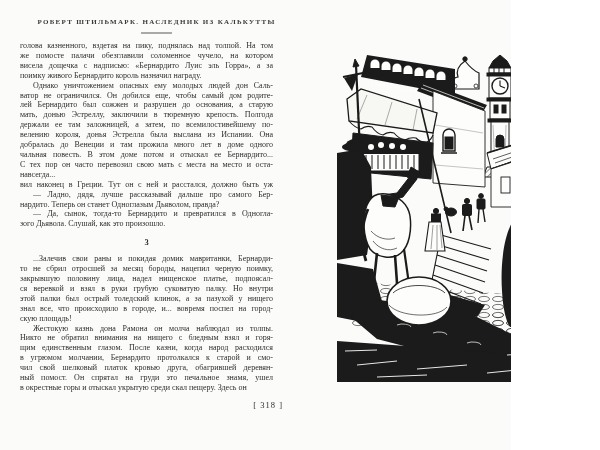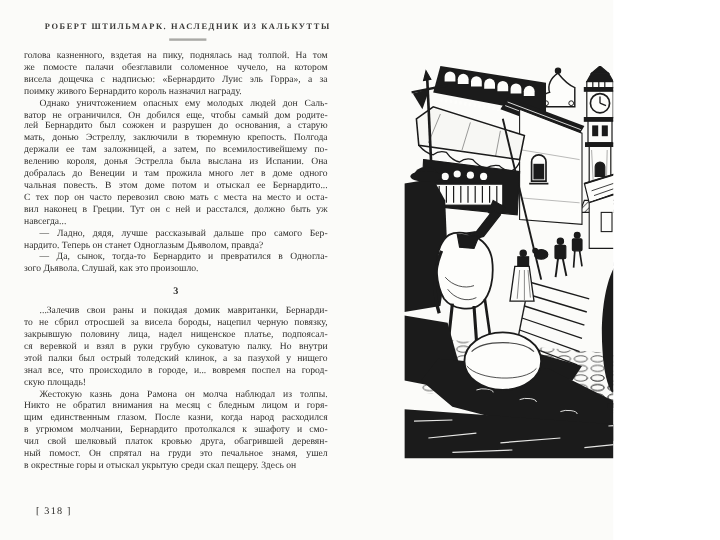--- a/index.html
+++ b/index.html
@@ -29,22 +29,22 @@
   }
   .para { margin:0; }
   .line { text-align:justify; text-align-last:justify; }
   .line.last { text-align:justify; text-align-last:auto; }
   .line.first { text-indent:13px; }
   .section-heading {
     text-align:center; font-weight:bold; font-size:8.5px;
     line-height:10px; margin:8px 0 7px 0;
   }
   .page-number {
-    position:absolute; left:30px; top:420px; width:253px;
-    text-align:left; font-size:8.5px; letter-spacing:1px;
+    position:absolute; left:30px; top:400px; width:253px;
+    text-align:right; font-size:8.5px; letter-spacing:1px;
     color:#2e2d2b;
   }
   .illustration {
     position:absolute; left:337px; top:55px; width:221px; height:327px;
     margin:0;
   }
   .illustration svg { display:block; }
 </style>
 </head>
 <body>
@@ -64,46 +64,46 @@
       <div class="para">
         <div class="line first">Однако уничтожением опасных ему молодых людей дон Саль-</div>
         <div class="line">ватор не ограничился. Он добился еще, чтобы самый дом родите-</div>
         <div class="line">лей Бернардито был сожжен и разрушен до основания, а старую</div>
         <div class="line">мать, донью Эстреллу, заключили в тюремную крепость. Полгода</div>
         <div class="line">держали ее там заложницей, а затем, по всемилостивейшему по-</div>
         <div class="line">велению короля, донья Эстрелла была выслана из Испании. Она</div>
         <div class="line">добралась до Венеции и там прожила много лет в доме одного</div>
         <div class="line">чальная повесть. В этом доме потом и отыскал ее Бернардито...</div>
         <div class="line">С тех пор он часто перевозил свою мать с места на место и оста-</div>
+        <div class="line last">навсегда...</div>
         <div class="line">вил наконец в Греции. Тут он с ней и расстался, должно быть уж</div>
-        <div class="line last">навсегда...</div>
       </div>
       <div class="para">
         <div class="line first">— Ладно, дядя, лучше рассказывай дальше про самого Бер-</div>
         <div class="line last">нардито. Теперь он станет Одноглазым Дьяволом, правда?</div>
       </div>
       <div class="para">
         <div class="line first">— Да, сынок, тогда-то Бернардито и превратился в Одногла-</div>
         <div class="line last">зого Дьявола. Слушай, как это произошло.</div>
       </div>
       <div class="section-heading">3</div>
       <div class="para">
         <div class="line first">...Залечив свои раны и покидая домик мавританки, Бернарди-</div>
-        <div class="line">то не сбрил отросшей за висела бороды, нацепил черную повязку,</div>
+        <div class="line">то не сбрил отросшей за месяц бороды, нацепил черную поимку,</div>
         <div class="line">закрывшую половину лица, надел нищенское платье, подпоясал-</div>
         <div class="line">ся веревкой и взял в руки грубую суковатую палку. Но внутри</div>
         <div class="line">этой палки был острый толедский клинок, а за пазухой у нищего</div>
         <div class="line">знал все, что происходило в городе, и... вовремя поспел на город-</div>
         <div class="line last">скую площадь!</div>
       </div>
       <div class="para">
         <div class="line first">Жестокую казнь дона Рамона он молча наблюдал из толпы.</div>
-        <div class="line">Никто не обратил внимания на месяц с бледным лицом и горя-</div>
+        <div class="line">Никто не обратил внимания на нищего с бледным взял и горя-</div>
         <div class="line">щим единственным глазом. После казни, когда народ расходился</div>
-        <div class="line">в угрюмом молчании, Бернардито протолкался к эшафоту и смо-</div>
+        <div class="line">в угрюмом молчании, Бернардито протолкался к старой и смо-</div>
         <div class="line">чил свой шелковый платок кровью друга, обагрившей деревян-</div>
         <div class="line">ный помост. Он спрятал на груди это печальное знамя, ушел</div>
         <div class="line last">в окрестные горы и отыскал укрытую среди скал пещеру. Здесь он</div>
       </div>
     </main>
 
   <figure class="illustration">
     <svg viewBox="0 0 221 327" width="221" height="327" xmlns="http://www.w3.org/2000/svg">
       <defs>
         <pattern id="cobb" width="14" height="8" patternUnits="userSpaceOnUse">

